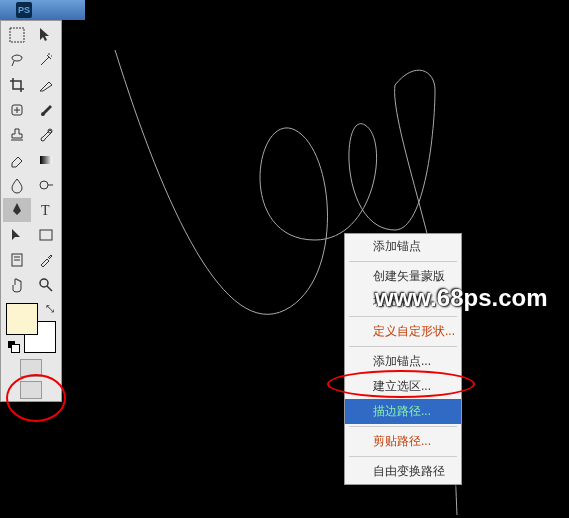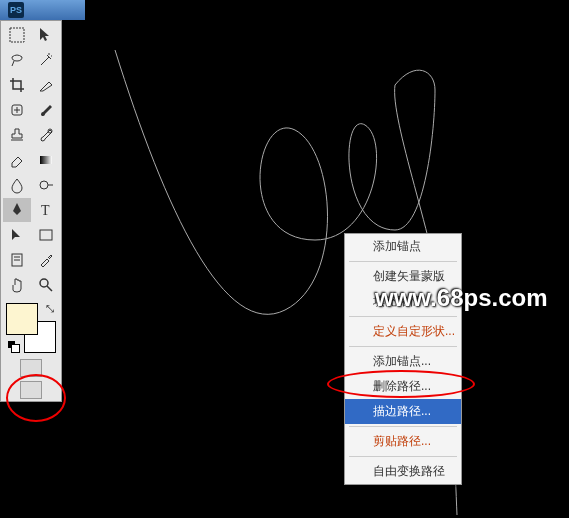--- a/index.html
+++ b/index.html
@@ -1,19 +1,19 @@
 <!DOCTYPE html>
 <html><head>
 <meta charset="utf-8">
 <style>
 * { margin: 0; padding: 0; box-sizing: border-box; }
 body { width: 569px; height: 518px; background: #000; font-family: "Microsoft YaHei", SimSun, sans-serif; font-size: 12px; position: relative; overflow: hidden; }
 
 
-.titlebar { position: absolute; top: 0; left: 0; width: 95px; height: 20px; background: linear-gradient(#6b9fd8, #3c6fb0); display: flex; align-items: center; padding-left: 8px; }
+.titlebar { position: absolute; top: 0; left: 0; width: 95px; height: 20px; background: linear-gradient(#6b9fd8, #3c6fb0); display: flex; align-items: center; padding-left: 16px; }
 .ps-logo { width: 16px; height: 16px; background: #0a2a4a; color: #5da4e0; font-size: 9px; font-weight: bold; display: flex; align-items: center; justify-content: center; border-radius: 2px; }
 
 
 .toolbox { position: absolute; top: 20px; left: 0; width: 62px; background: #e8e8e8; border: 1px solid #999; padding: 2px; }
 .tool-grid { display: grid; grid-template-columns: 1fr 1fr; gap: 1px; }
 .tool { width: 28px; height: 24px; display: flex; align-items: center; justify-content: center; cursor: pointer; position: relative; }
 .tool.active { background: #c0c0c0; }
 .tool svg { width: 18px; height: 18px; }
 
 
@@ -33,21 +33,21 @@
 
 
 .canvas { position: absolute; top: 0; left: 85px; right: 0; bottom: 0; background: #000; }
 
 
 .path-curve { position: absolute; top: 0; left: 0; }
 
 
 .ctx-menu { position: absolute; top: 233px; left: 344px; width: 118px; background: #f4f4f4; border: 1px solid #999; box-shadow: 2px 2px 4px rgba(0,0,0,0.4); }
 .ctx-item { padding: 4px 28px; color: #333; cursor: pointer; white-space: nowrap; }
-.ctx-item:hover, .ctx-item.hl { background: #316ac5; color: #ffffff; }
+.ctx-item:hover, .ctx-item.hl { background: #316ac5; color: #86efac; }
 .ctx-item.disabled { color: #c2410c; cursor: default; }
 .ctx-sep { height: 1px; background: #ccc; margin: 2px 4px; }
 
 .red-circle-2 { position: absolute; top: 370px; left: 327px; width: 148px; height: 28px; border: 2px solid #e00; border-radius: 50%; pointer-events: none; }
 
 
 .watermark { position: absolute; top: 284px; left: 375px; color: #fff; font-size: 24px; font-weight: bold; text-shadow: 1px 1px 2px #000, -1px -1px 2px #000; font-family: Arial, sans-serif; }
 </style>
 </head>
 <body>
@@ -202,21 +202,21 @@
 
 <div class="ctx-menu">
   <div class="ctx-item">添加锚点</div>
   <div class="ctx-sep"></div>
   <div class="ctx-item">创建矢量蒙版</div>
   <div class="ctx-item">填充路径</div>
   <div class="ctx-sep"></div>
   <div class="ctx-item disabled">定义自定形状...</div>
   <div class="ctx-sep"></div>
   <div class="ctx-item">添加锚点...</div>
-  <div class="ctx-item">删除路径...</div>
+  <div class="ctx-item">建立选区...</div>
   <div class="ctx-item hl">描边路径...</div>
   <div class="ctx-sep"></div>
   <div class="ctx-item disabled">剪贴路径...</div>
   <div class="ctx-sep"></div>
   <div class="ctx-item">自由变换路径</div>
 </div>
 
 <div class="red-circle-1"></div>
 <div class="red-circle-2"></div>
 

